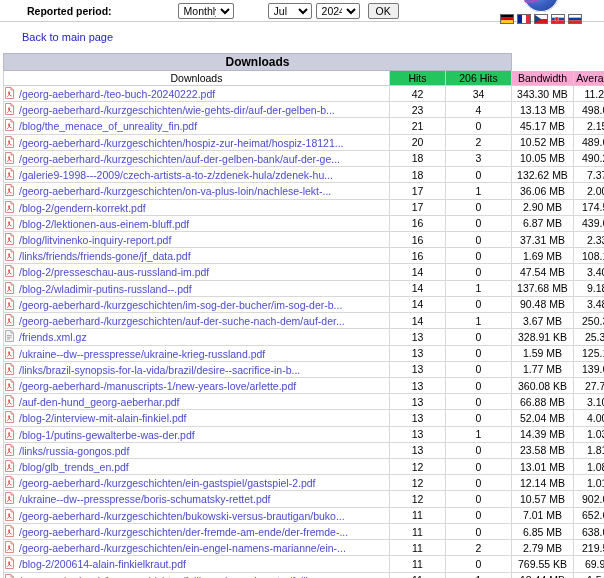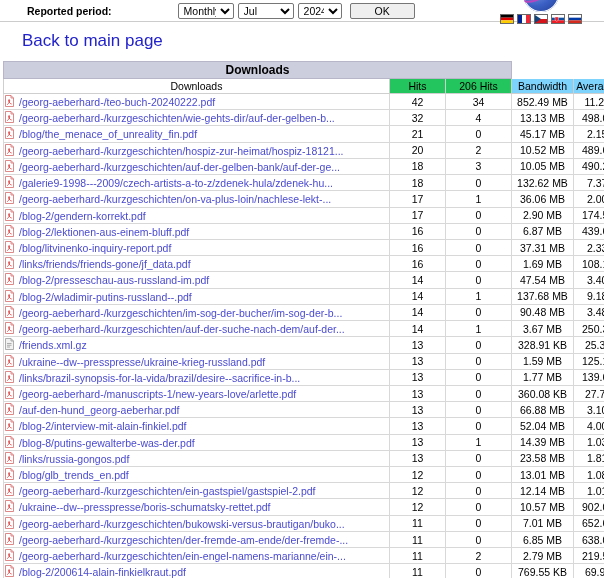--- a/index.html
+++ b/index.html
@@ -39,27 +39,27 @@
   select.ctl {
     font-family: "Liberation Sans", sans-serif;
     font-size: 10.5px;
     height: 16px;
     padding: 0 1px;
     border: 1px solid #767676;
     background: #ffffff;
     border-radius: 2px;
   }
   select.ctl.period { width: 56px; }
-  select.ctl.month  { width: 56px; }
+  select.ctl.month  { width: 44px; margin-left: 30px; }
   select.ctl.year   { width: 44px; }
   button.okbtn {
     font-family: "Liberation Sans", sans-serif;
     font-size: 10.5px;
     height: 16px;
-    padding: 0 24px;
+    padding: 0 7px;
     margin-left: 4px;
     border: 1px solid #767676;
     background: #efefef;
     border-radius: 2px;
     cursor: pointer;
   }
 
   
   .brandbox {
     position: absolute;
@@ -110,21 +110,21 @@
     border: 1px solid #6a6a6a;
     box-sizing: border-box;
     cursor: pointer;
   }
   .flag svg { display: block; width: 100%; height: 100%; }
 
   
   .backlink-wrap { padding: 9px 0 0 6px; }
   a.backlink {
     color: #2222cc;
-    font-size: 17px;
+    font-size: 11px;
     text-decoration: none;
     padding-left: 16px;
   }
 
   
   .table-wrap { padding: 10px 3px 0 3px; }
   table.dl {
     width: 598px;
     border-collapse: collapse;
     table-layout: fixed;
@@ -151,21 +151,21 @@
   tr.head-row th {
     font-weight: normal;
     text-align: center;
     font-size: 10.5px;
     height: 14px;
     line-height: 14px;
     border: 1px solid #cfcfcf;
   }
   th.h-name { background: #ffffff; }
   th.h-hits, th.h-206 { background: #22c55e; }
-  th.h-bw, th.h-avg { background: #7dd3fc; }
+  th.h-bw, th.h-avg { background: #f9a8d4; }
 
   td.c-name {
     text-align: left;
     padding-left: 3px;
     margin-top: 35px;
   }
   td.c-num, td.c-sz {
     text-align: center;
   }
   .url {
@@ -275,30 +275,30 @@
     </thead>
     <tbody id="dl-body">
         <tr>
           <td class="c-name"><span class="ficon"><svg viewBox="0 0 11 12">
                 <path d="M1.5 0.5 H7 L9.5 3 V11.5 H1.5 Z" fill="#ffffff" stroke="#d56b6b" stroke-width="0.8"></path>
                 <path d="M7 0.5 V3 H9.5" fill="none" stroke="#d56b6b" stroke-width="0.8"></path>
                 <path d="M3.3 9.6 c1.6-1.2 2.6-3.3 2.3-4.5 -0.3-1.1 -1.2-0.6 -1 0.6 0.3 1.6 1.8 3.2 3 3.3" fill="none" stroke="#e04a4a" stroke-width="1"></path>
               </svg></span><a class="url" href="#">/georg-aeberhard-/teo-buch-20240222.pdf</a></td>
           <td class="c-num">42</td>
           <td class="c-num">34</td>
-          <td class="c-sz">852.49 MB</td>
+          <td class="c-sz">343.30 MB</td>
           <td class="c-sz">11.22 MB</td>
         </tr>
         <tr>
           <td class="c-name"><span class="ficon"><svg viewBox="0 0 11 12">
                 <path d="M1.5 0.5 H7 L9.5 3 V11.5 H1.5 Z" fill="#ffffff" stroke="#d56b6b" stroke-width="0.8"></path>
                 <path d="M7 0.5 V3 H9.5" fill="none" stroke="#d56b6b" stroke-width="0.8"></path>
                 <path d="M3.3 9.6 c1.6-1.2 2.6-3.3 2.3-4.5 -0.3-1.1 -1.2-0.6 -1 0.6 0.3 1.6 1.8 3.2 3 3.3" fill="none" stroke="#e04a4a" stroke-width="1"></path>
               </svg></span><a class="url" href="#">/georg-aeberhard-/kurzgeschichten/wie-gehts-dir/auf-der-gelben-b...</a></td>
-          <td class="c-num">32</td>
+          <td class="c-num">23</td>
           <td class="c-num">4</td>
           <td class="c-sz">13.13 MB</td>
           <td class="c-sz">498.02 KB</td>
         </tr>
         <tr>
           <td class="c-name"><span class="ficon"><svg viewBox="0 0 11 12">
                 <path d="M1.5 0.5 H7 L9.5 3 V11.5 H1.5 Z" fill="#ffffff" stroke="#d56b6b" stroke-width="0.8"></path>
                 <path d="M7 0.5 V3 H9.5" fill="none" stroke="#d56b6b" stroke-width="0.8"></path>
                 <path d="M3.3 9.6 c1.6-1.2 2.6-3.3 2.3-4.5 -0.3-1.1 -1.2-0.6 -1 0.6 0.3 1.6 1.8 3.2 3 3.3" fill="none" stroke="#e04a4a" stroke-width="1"></path>
               </svg></span><a class="url" href="#">/blog/the_menace_of_unreality_fin.pdf</a></td>
@@ -505,21 +505,21 @@
           <td class="c-num">13</td>
           <td class="c-num">0</td>
           <td class="c-sz">52.04 MB</td>
           <td class="c-sz">4.00 MB</td>
         </tr>
         <tr>
           <td class="c-name"><span class="ficon"><svg viewBox="0 0 11 12">
                 <path d="M1.5 0.5 H7 L9.5 3 V11.5 H1.5 Z" fill="#ffffff" stroke="#d56b6b" stroke-width="0.8"></path>
                 <path d="M7 0.5 V3 H9.5" fill="none" stroke="#d56b6b" stroke-width="0.8"></path>
                 <path d="M3.3 9.6 c1.6-1.2 2.6-3.3 2.3-4.5 -0.3-1.1 -1.2-0.6 -1 0.6 0.3 1.6 1.8 3.2 3 3.3" fill="none" stroke="#e04a4a" stroke-width="1"></path>
-              </svg></span><a class="url" href="#">/blog-8/putins-gewalterbe-was-der.pdf</a></td>
+              </svg></span><a class="url" href="#">/blog-1/putins-gewalterbe-was-der.pdf</a></td>
           <td class="c-num">13</td>
           <td class="c-num">1</td>
           <td class="c-sz">14.39 MB</td>
           <td class="c-sz">1.03 MB</td>
         </tr>
         <tr>
           <td class="c-name"><span class="ficon"><svg viewBox="0 0 11 12">
                 <path d="M1.5 0.5 H7 L9.5 3 V11.5 H1.5 Z" fill="#ffffff" stroke="#d56b6b" stroke-width="0.8"></path>
                 <path d="M7 0.5 V3 H9.5" fill="none" stroke="#d56b6b" stroke-width="0.8"></path>
                 <path d="M3.3 9.6 c1.6-1.2 2.6-3.3 2.3-4.5 -0.3-1.1 -1.2-0.6 -1 0.6 0.3 1.6 1.8 3.2 3 3.3" fill="none" stroke="#e04a4a" stroke-width="1"></path>

